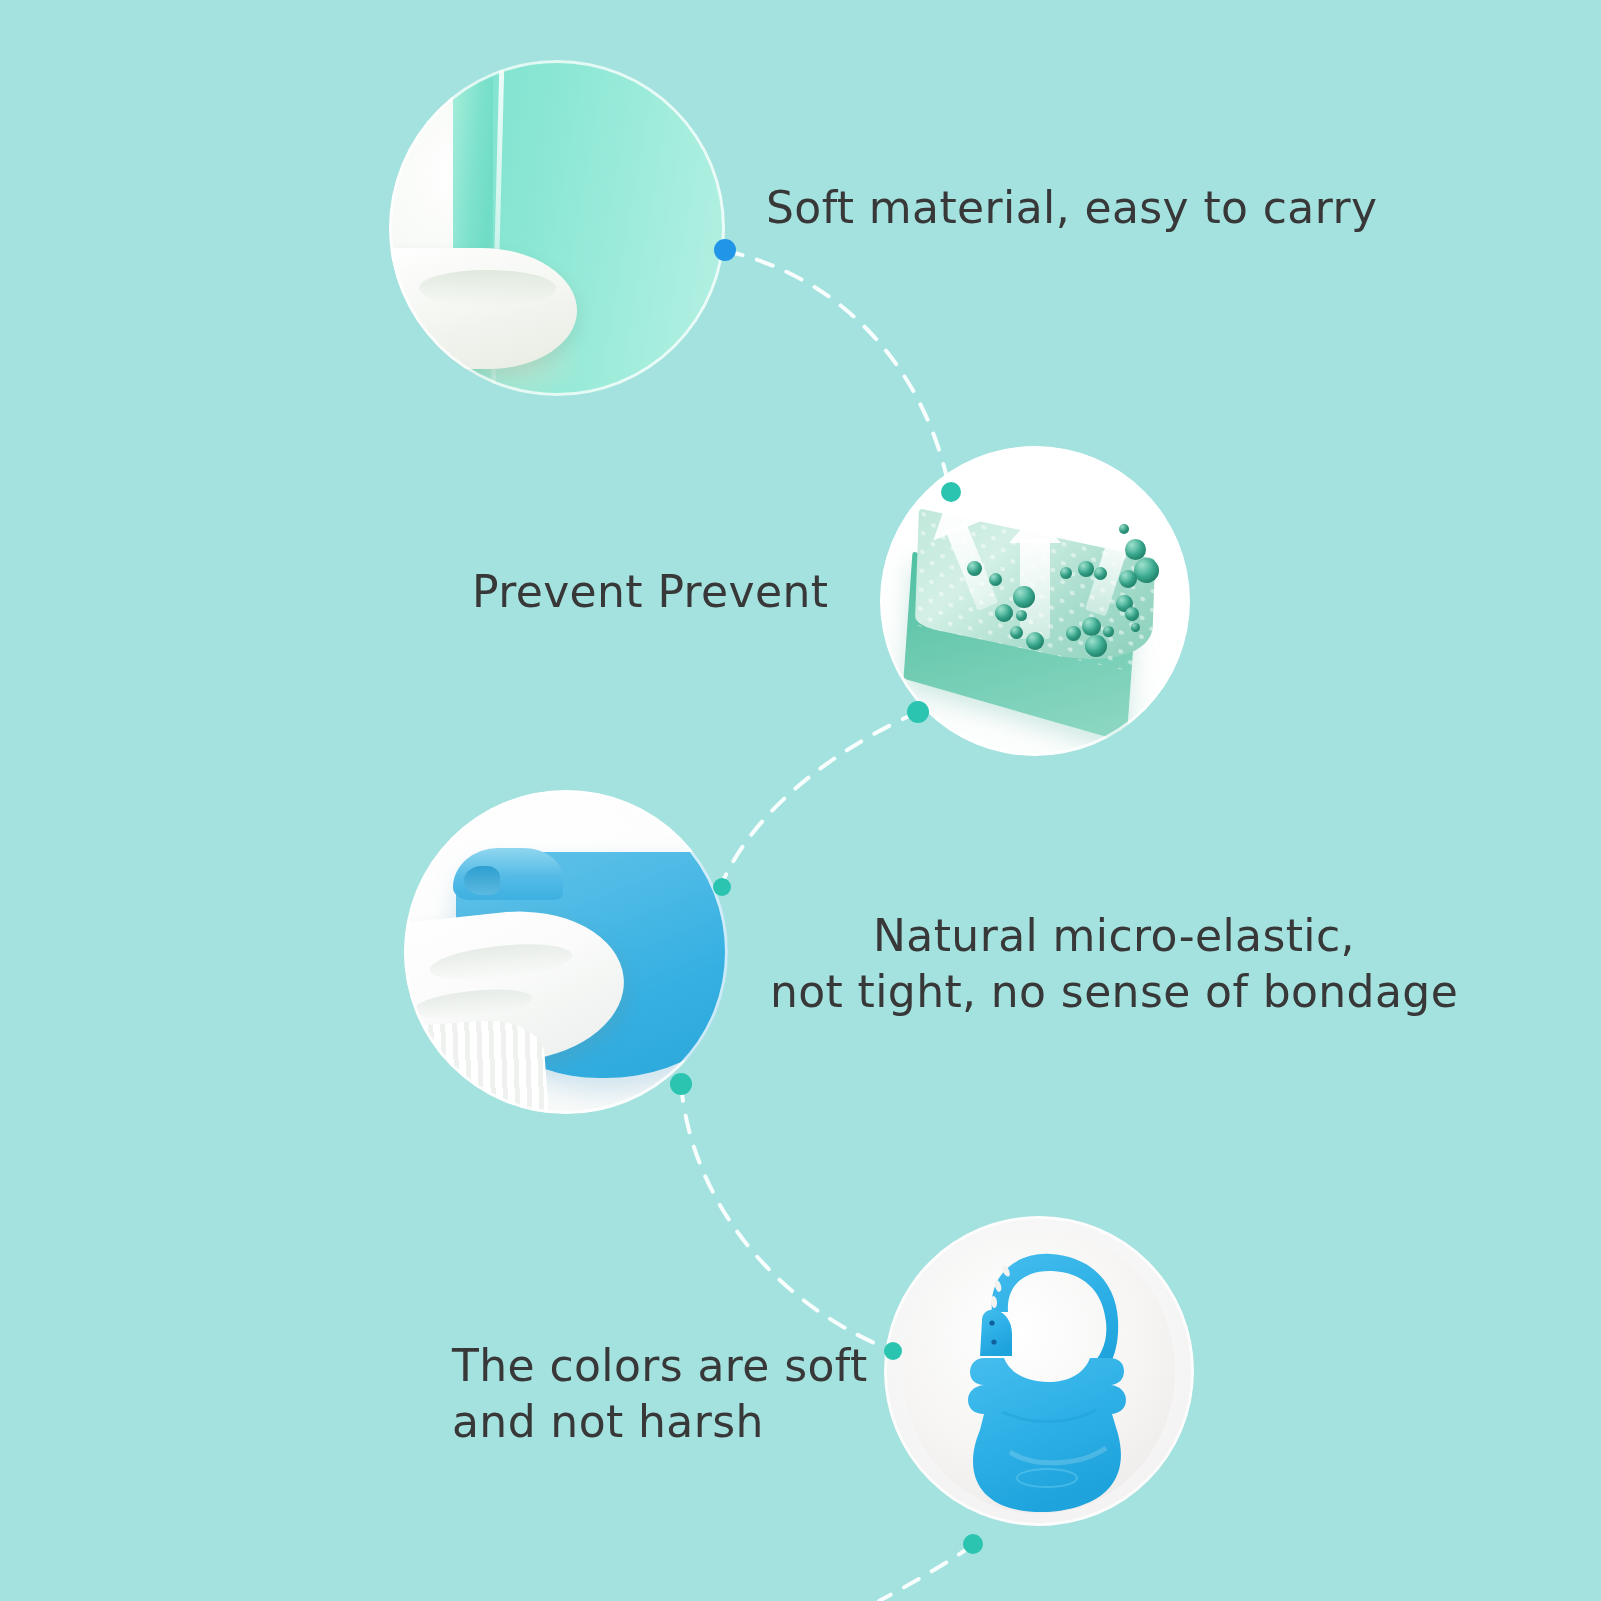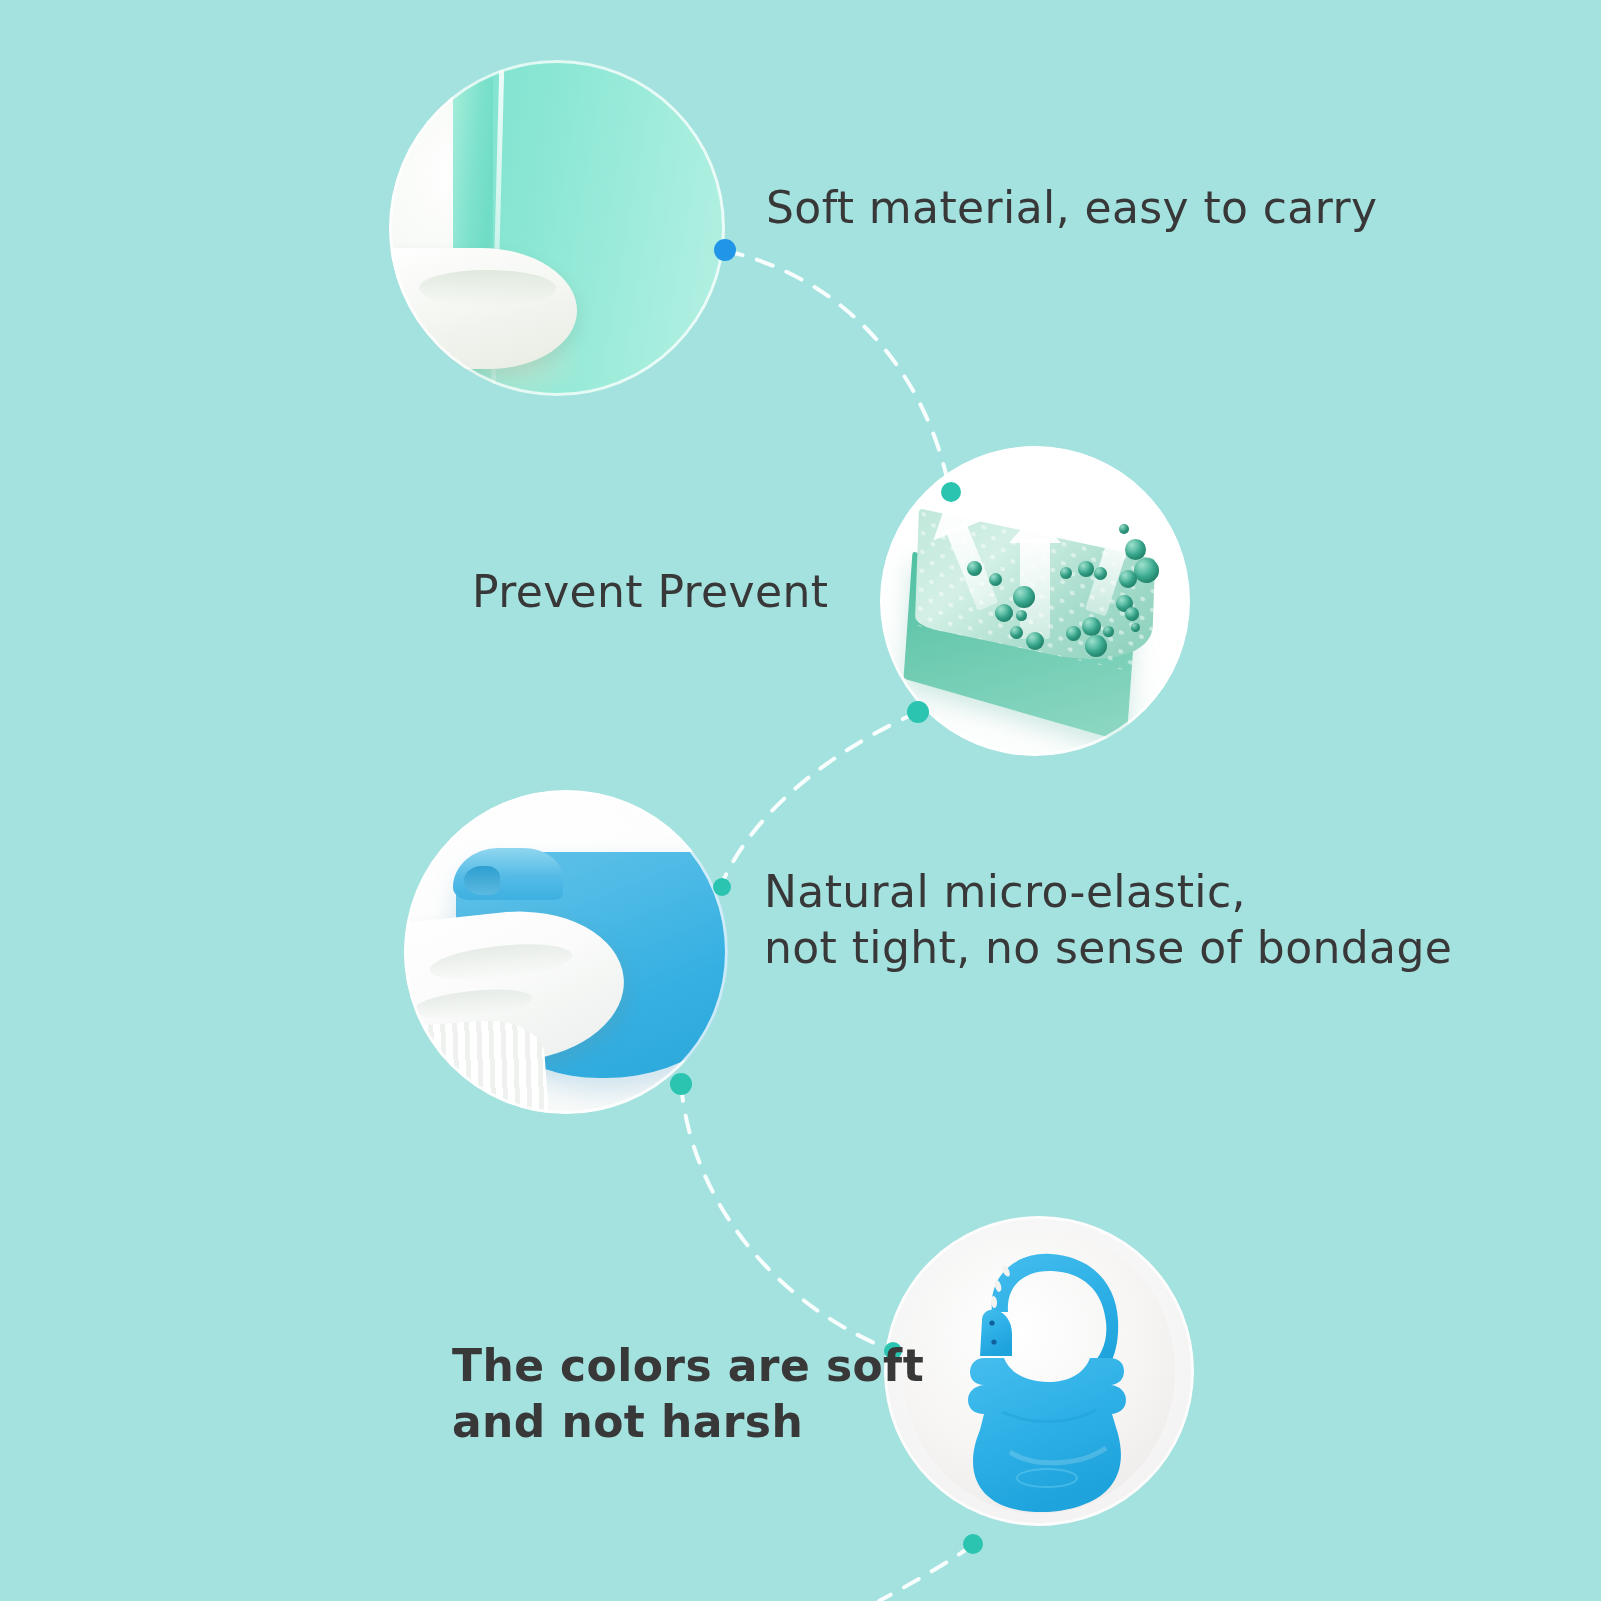--- a/index.html
+++ b/index.html
@@ -250,21 +250,21 @@
       <div class="p3-liphole"></div>
       <div class="p3-glove">
         <div class="p3-knuckle" style="left:22%; top:22%; width:58%; height:22%;"></div>
         <div class="p3-knuckle" style="left:14%; top:50%; width:48%; height:18%;"></div>
       </div>
       <div class="p3-cuff"></div>
     </div>
     <div class="rim"></div>
   </div>
 
-  <div class="label" style="left:720px; top:864px; width:700px;">Natural micro-elastic,
+  <div class="label" style="left:720px; top:908px; width:700px;text-align:center;">Natural micro-elastic,
 not tight, no sense of bondage</div>
 
   <div class="bubble" style="left:840px; top:1216px; width:310px; height:310px;">
     <div class="halo"></div>
     <div class="photo">
       <div class="p4-bg"></div>
       <div class="p4-plate"></div>
       <div class="p4-svgwrap">
         <svg viewBox="0 0 310 310" width="310" height="310">
           <defs>
@@ -308,16 +308,16 @@
 
           <ellipse cx="163" cy="262" rx="30" ry="9" fill="none" stroke="#5CC6EF" stroke-width="2" opacity=".6"></ellipse>
 
           <path d="M126 236 C 150 252 196 250 222 232" fill="none" stroke="#FFFFFF" stroke-width="5" opacity=".18"></path>
         </svg>
       </div>
     </div>
     <div class="rim"></div>
   </div>
 
-  <div class="label" style="left:408px; top:1338px; width:480px;font-weight:bold;">The colors are soft
+  <div class="label" style="left:408px; top:1338px; width:480px;">The colors are soft
 and not harsh</div>
 
 </div>
 
 </body></html>

